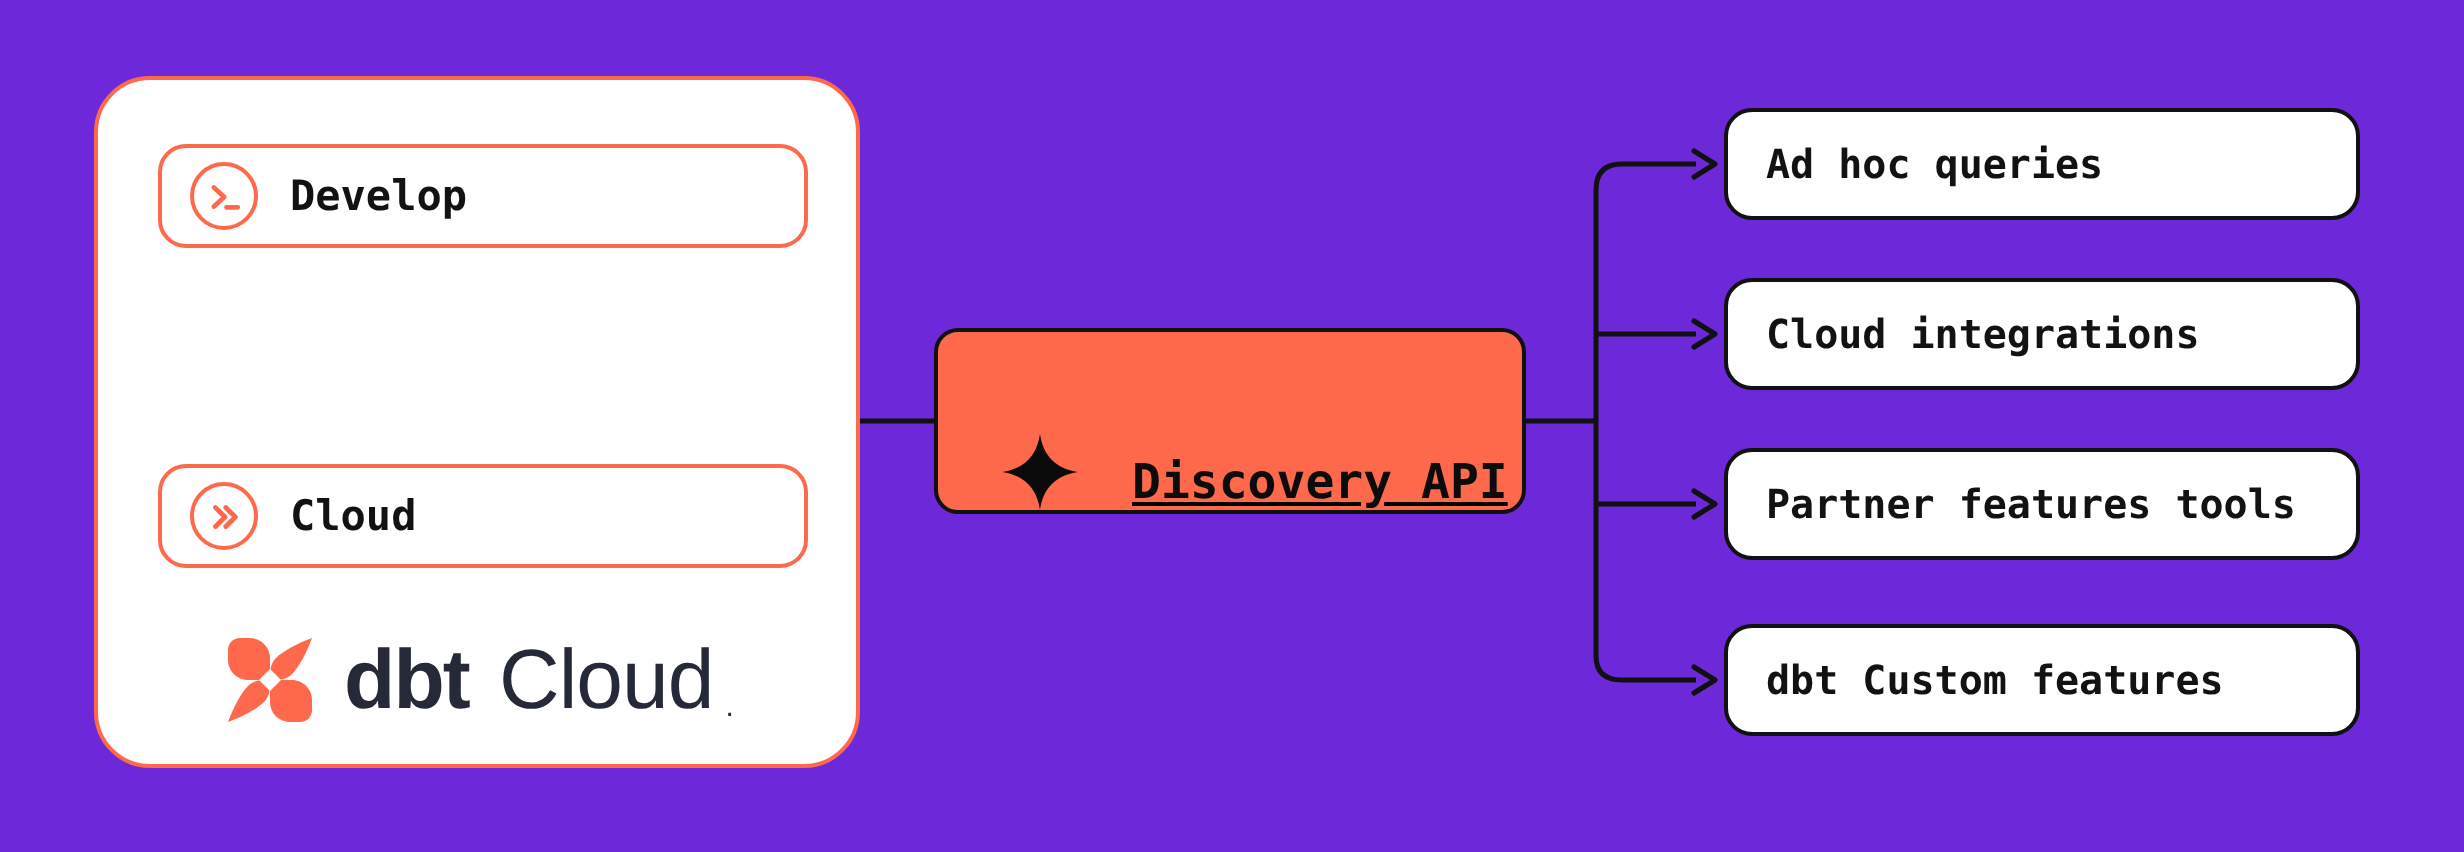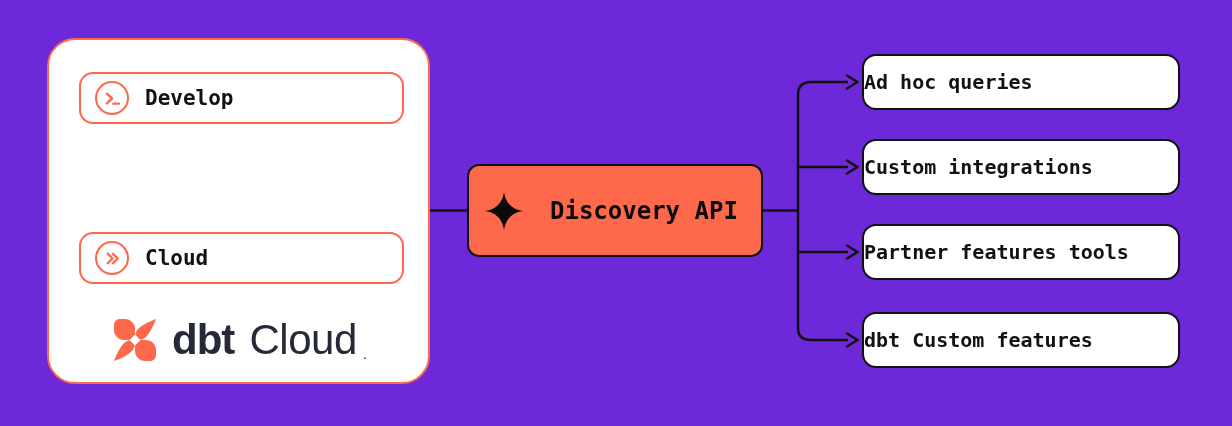--- a/index.html
+++ b/index.html
@@ -49,30 +49,30 @@
     font-size:42px;line-height:50px;white-space:nowrap;}
   .logo-dbt{font-weight:700;letter-spacing:-1px;}
   .logo-cloud{font-weight:400;margin-left:2px;letter-spacing:-0.5px;margin-top:28px;}
   .logo-tm{font-family:"Liberation Sans",sans-serif;color:var(--navy);font-size:15px;
     align-self:flex-end;margin-left:-6px;margin-bottom:6px;}
 
   
   .api-node{
     position:absolute;left:467px;top:164px;width:296px;height:93px;
     background:var(--orange);border:2.5px solid var(--ink);border-radius:12px;
-    display:flex;align-items:center;padding-left:16px;gap:27px;
+    display:flex;align-items:flex-end;padding-left:32px;gap:27px;text-decoration:underline;
   }
   .api-sparkle{width:38px;height:38px;flex:0 0 38px;display:block;}
   .api-label{font-size:24px;font-weight:700;color:#0b0b0b;white-space:nowrap;}
 
   
   .consumer{
     position:absolute;left:862px;width:318px;height:56px;
     border:2.5px solid var(--ink);border-radius:14px;background:#ffffff;
-    display:flex;align-items:center;
+    display:flex;align-items:center;padding-left:19px;
   }
   .consumer-label{font-size:20px;font-weight:700;color:var(--text);white-space:nowrap;}
 </style>
 </head>
 <body>
 
 <div class="canvas">
 
   <svg class="connectors" width="1232" height="426" viewBox="0 0 1232 426" aria-hidden="true">
     <path d="M430 210.5 H467"></path>
@@ -128,21 +128,21 @@
     <svg class="api-sparkle" viewBox="0 0 38 38">
       <path fill="#0b0b0b" d="M19 0 C20.6 11 27 17.4 38 19 C27 20.6 20.6 27 19 38 C17.4 27 11 20.6 0 19 C11 17.4 17.4 11 19 0 Z"></path>
     </svg>
     <span class="api-label">Discovery API</span>
   </div>
 
   <div class="consumer" style="top:54px">
     <span class="consumer-label">Ad hoc queries</span>
   </div>
   <div class="consumer" style="top:139px">
-    <span class="consumer-label">Custom integrations</span>
+    <span class="consumer-label">Cloud integrations</span>
   </div>
   <div class="consumer" style="top:224px">
     <span class="consumer-label">Partner features tools</span>
   </div>
   <div class="consumer" style="top:312px">
     <span class="consumer-label">dbt Custom features</span>
   </div>
 
 </div>
 

